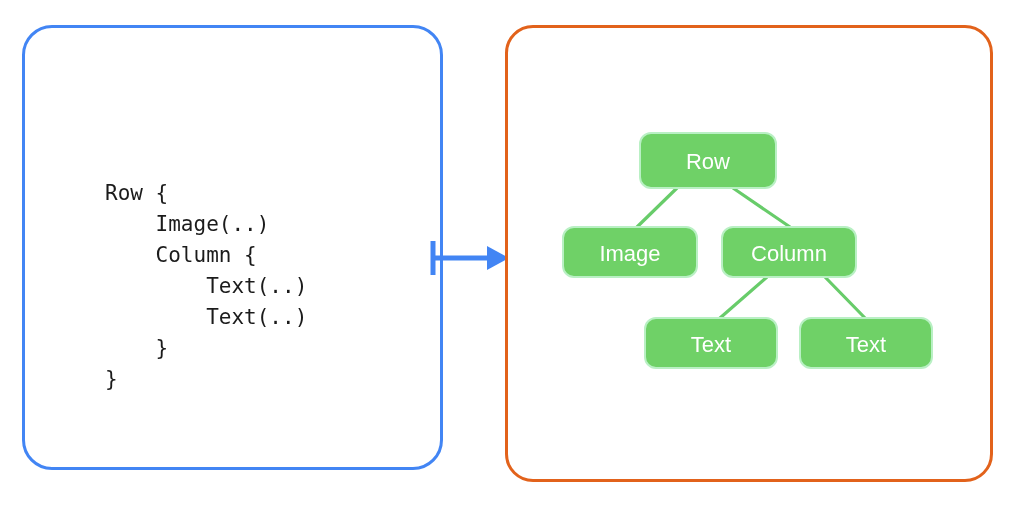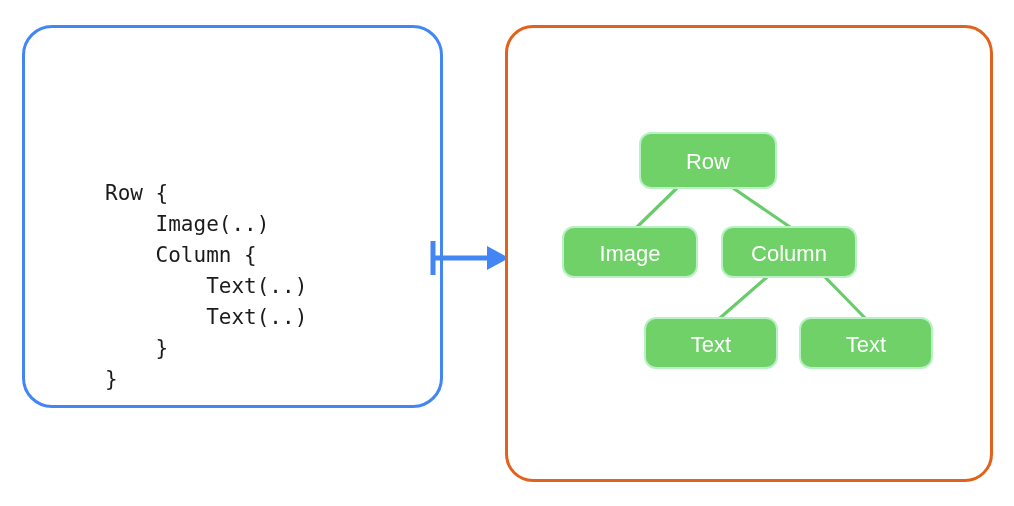--- a/index.html
+++ b/index.html
@@ -25,21 +25,21 @@
   
   .panel {
     position: absolute;
     box-sizing: border-box;
     background: #ffffff;
   }
   #code-panel {
     left: 22px;
     top: 25px;
     width: 421px;
-    height: 383px;
+    height: 445px;
     border: 3px solid #4285f4;
     border-radius: 30px;
   }
   #tree-panel {
     left: 505px;
     top: 25px;
     width: 488px;
     height: 457px;
     border: 3px solid #e2621b;
     border-radius: 28px;

